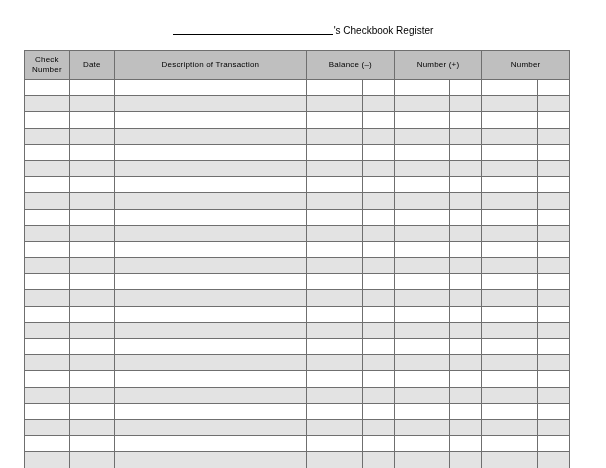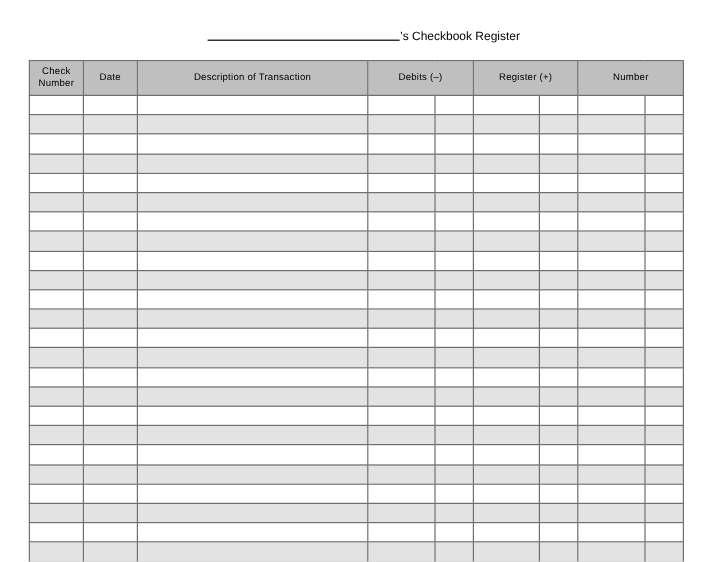--- a/index.html
+++ b/index.html
@@ -113,22 +113,22 @@
       <col class="c-credit1">
       <col class="c-credit2">
       <col class="c-bal1">
       <col class="c-bal2">
     </colgroup>
     <thead>
       <tr>
         <th>Check Number</th>
         <th>Date</th>
         <th>Description of Transaction</th>
-        <th colspan="2">Debits (–)</th>
-        <th colspan="2">Register (+)</th>
+        <th colspan="2">Balance (–)</th>
+        <th colspan="2">Number (+)</th>
         <th colspan="2">Number</th>
       </tr>
     </thead>
     <tbody id="register-body">
         <tr class="plain">
           <td></td>
           <td></td>
           <td></td>
           <td></td>
           <td></td>

